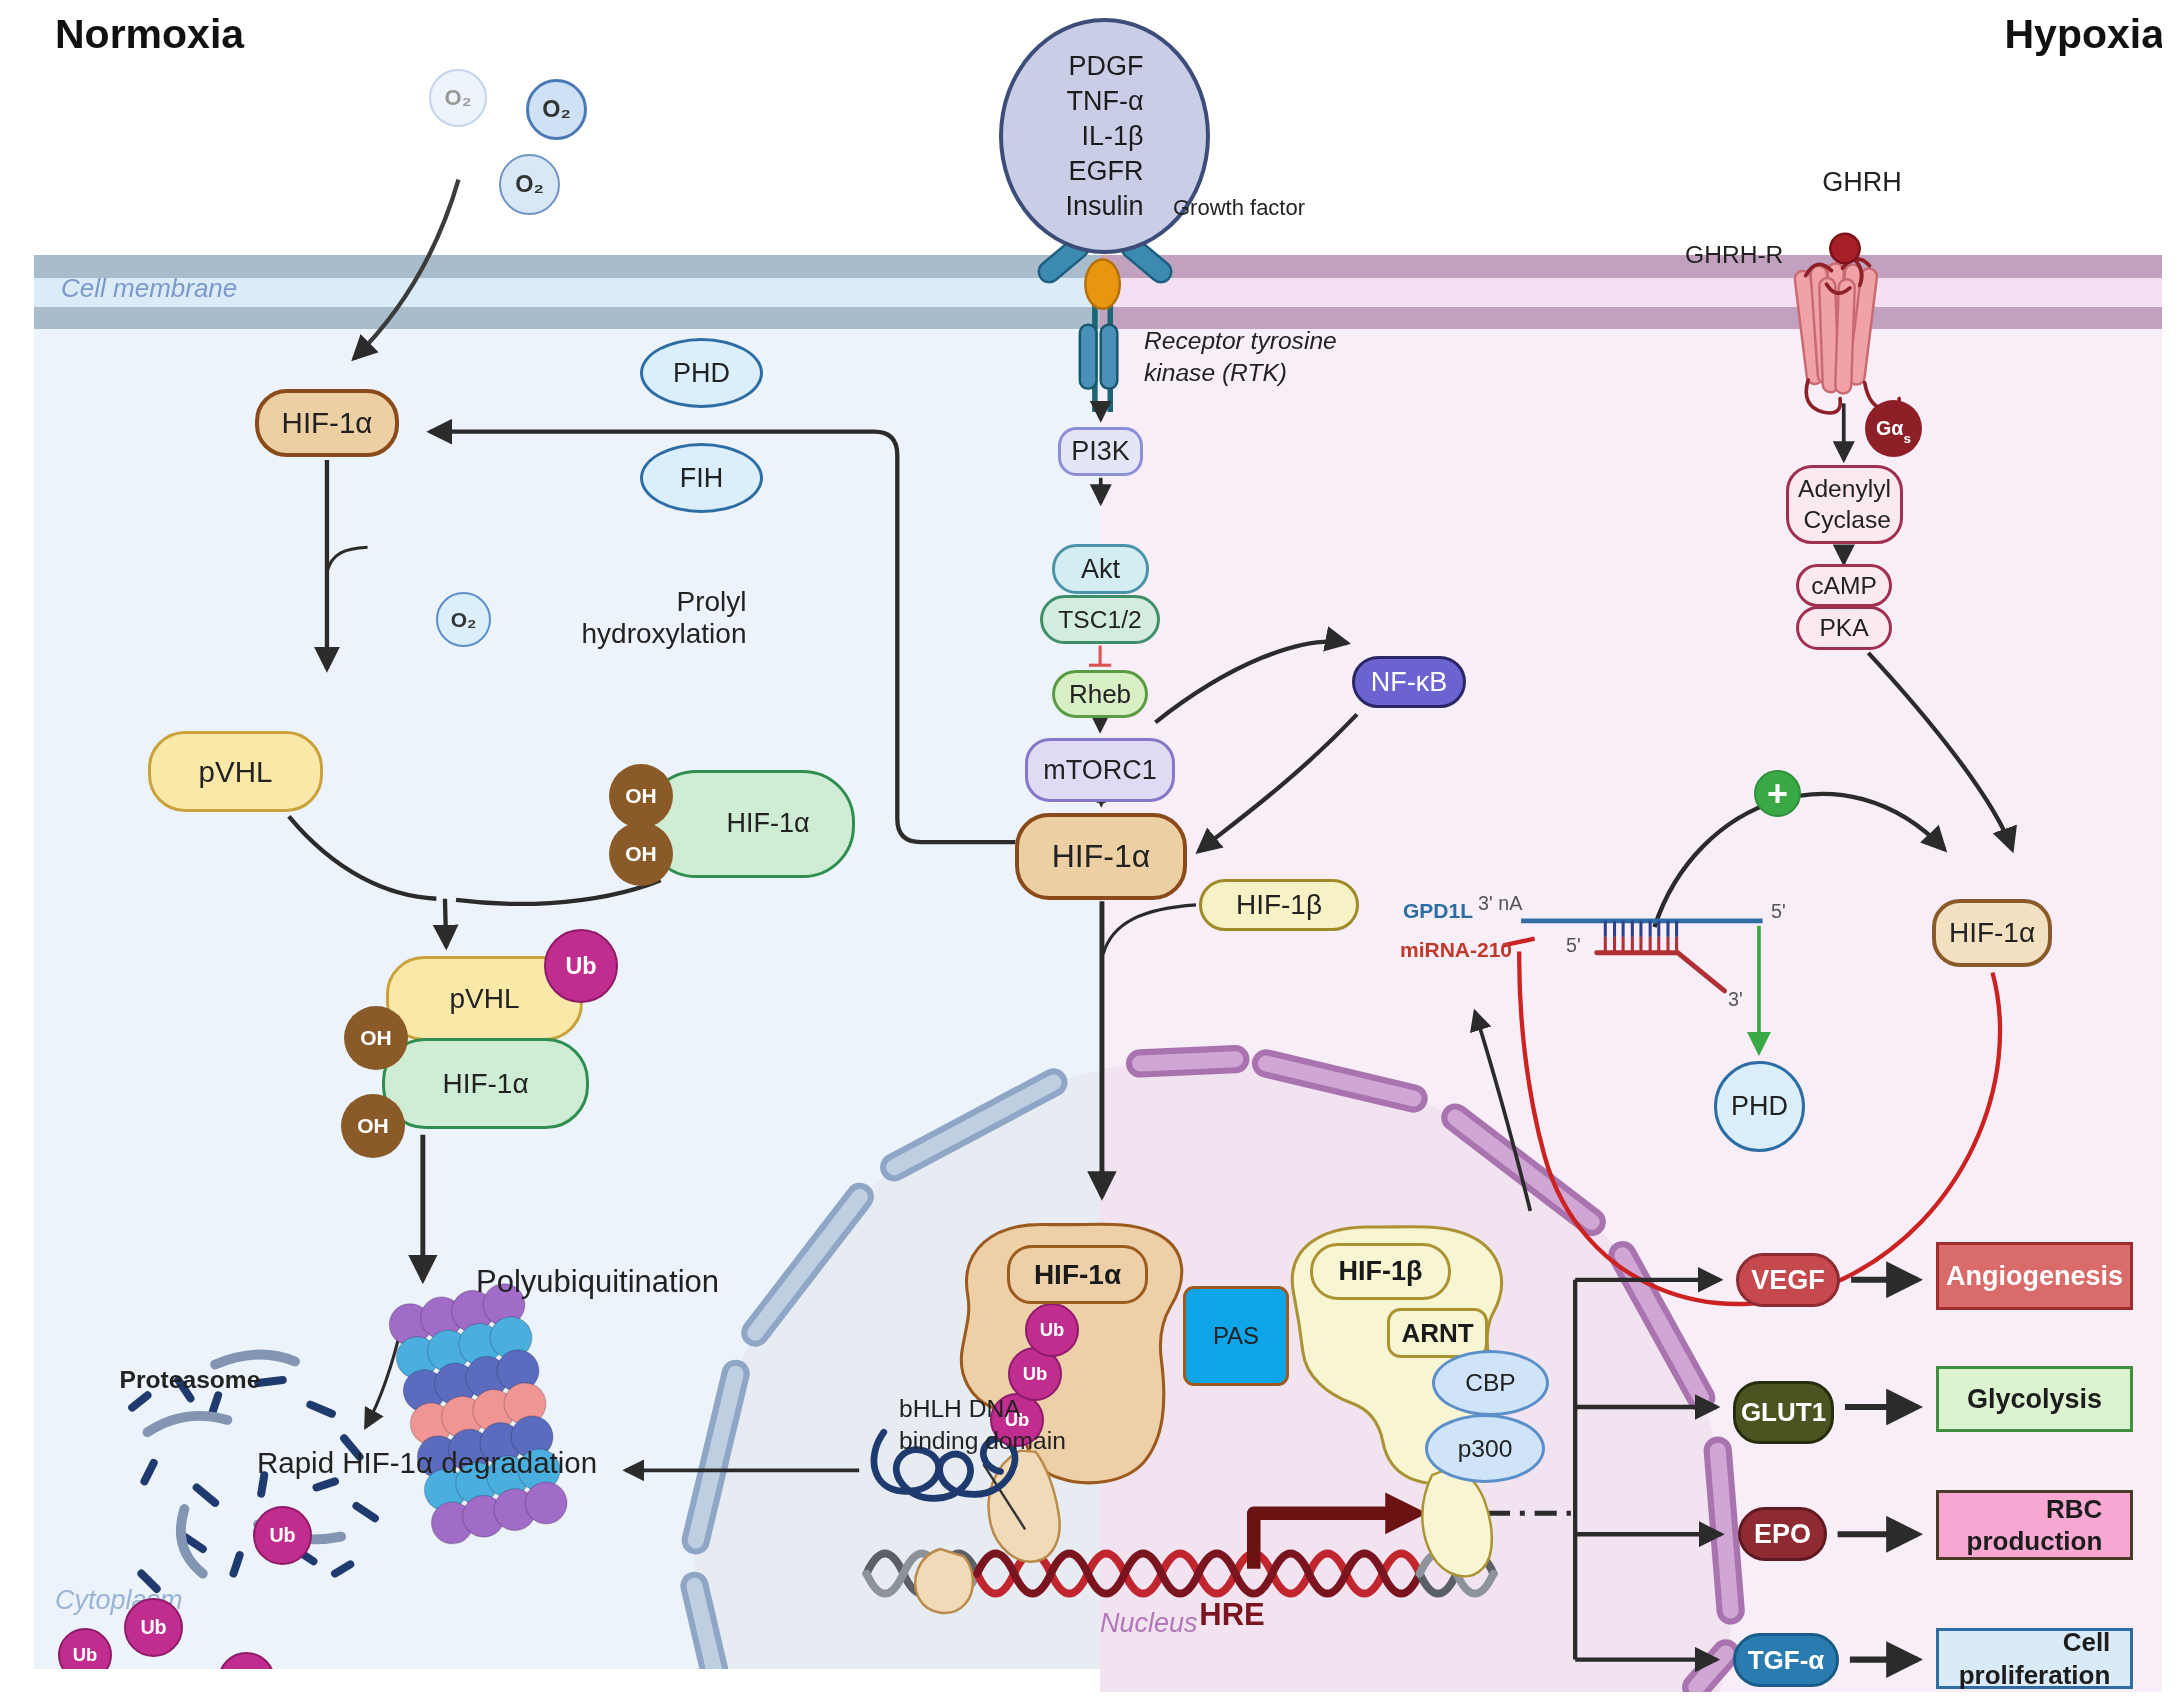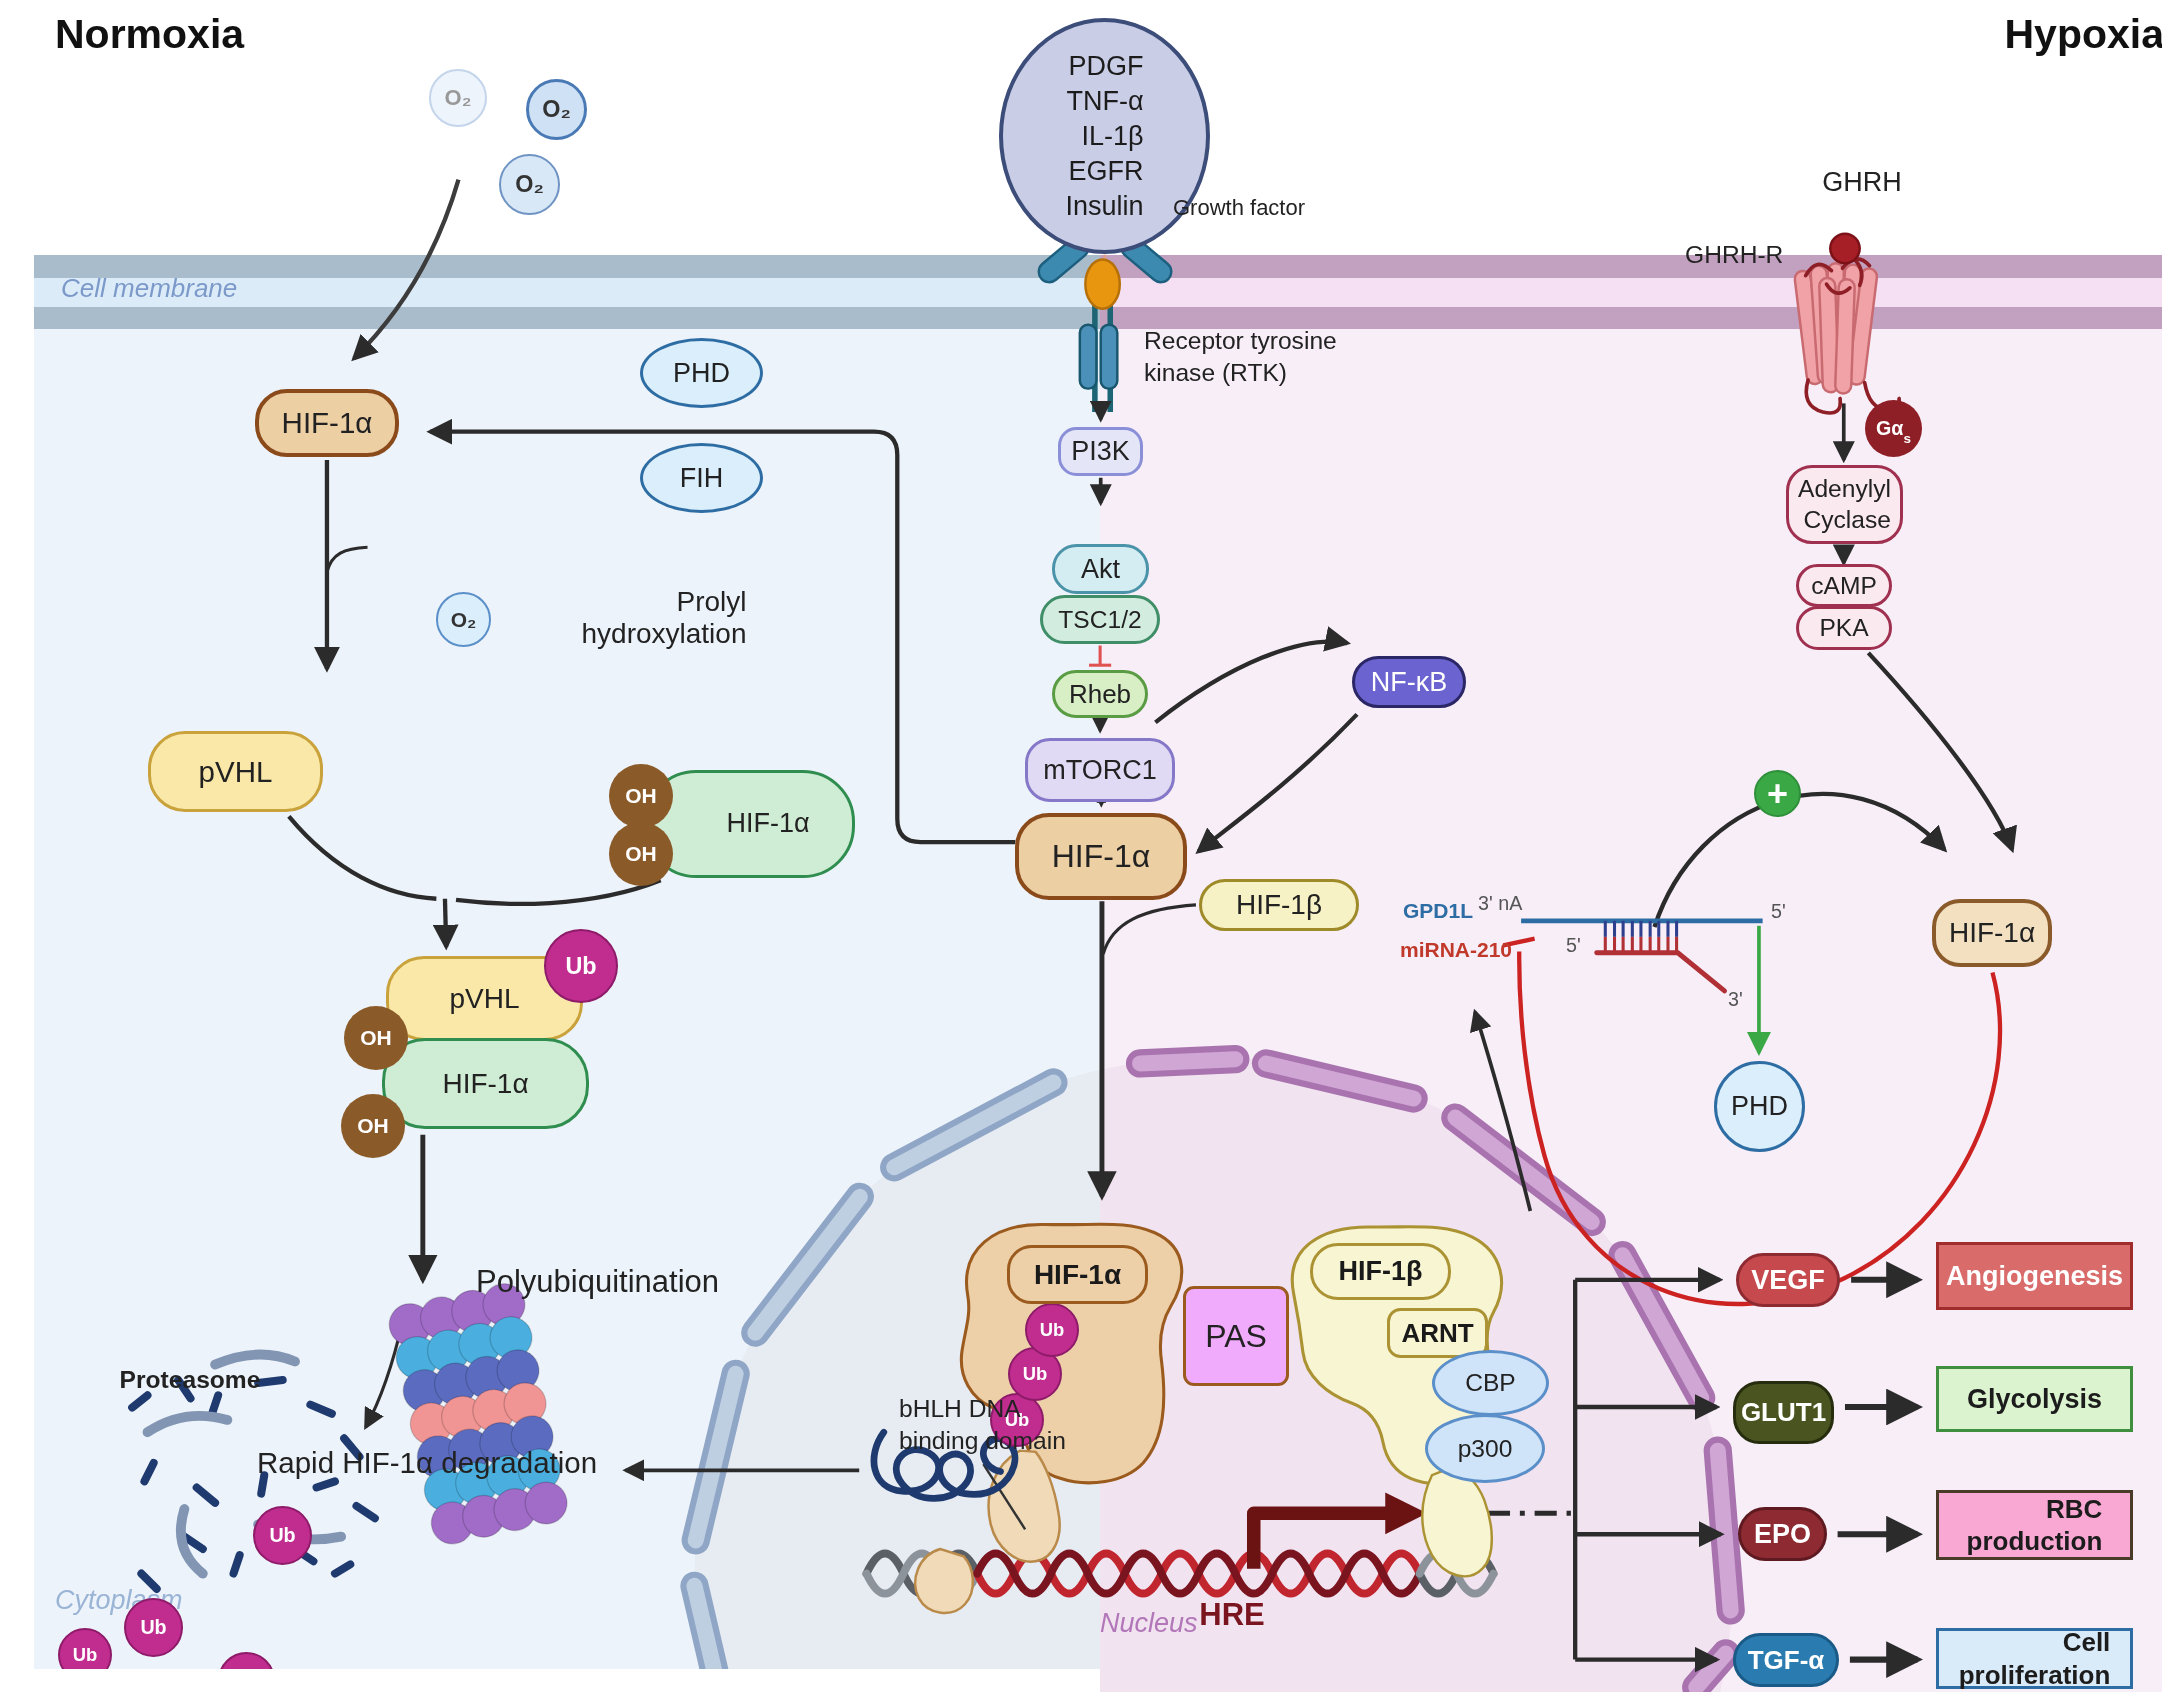--- a/index.html
+++ b/index.html
@@ -336,21 +336,21 @@
   <div class="abs circ flex b" style="left:124px;top:1598px;width:59px;height:59px;background:#c02d8e;border:2.5px solid #8e1b69;color:#fff;font-size:19.7px;">Ub</div>
   <div class="abs circ flex b" style="left:218px;top:1652px;width:57px;height:57px;background:#c02d8e;border:2.5px solid #8e1b69;color:#fff;font-size:19.7px;">Ub</div>
   <div class="abs circ flex b" style="left:58px;top:1628px;width:54px;height:54px;background:#c02d8e;border:2.5px solid #8e1b69;color:#fff;font-size:18.4px;">Ub</div>
 
   <div class="abs circ flex pre nolines" style="left:999px;top:18.4px;width:211px;height:236px;background:#c9cde6;border:4.3px solid #3c4d7a;font-size:27px;line-height:1.3;color:#1c1c1c;">PDGF
 TNF-α
 IL-1β
 EGFR
 Insulin</div>
   <div class="abs" style="left:1173px;top:195px;font-size:22px;color:#222;">Growth factor</div>
-  <div class="abs pre nolines" style="left:1144px;top:325px;font-size:24.6px;line-height:1.3;color:#222;">Receptor tyrosine
+  <div class="abs pre nolines" style="left:1144px;top:325px;font-size:24.6px;line-height:1.3;color:#222;font-style:italic;">Receptor tyrosine
 kinase (RTK)</div>
 
   <div class="abs pill flex" style="left:1058px;top:427px;width:85px;height:49px;background:#e4e6f8;border:3.1px solid #8a8fd8;border-radius:18.4px;font-size:27px;color:#222;">PI3K</div>
   <div class="abs pill flex" style="left:1052px;top:512px;width:97px;height:50px;background:#d4edf2;border:3.1px solid #4a93a8;border-radius:24.6px;font-size:27px;color:#222;margin-top:32px;">Akt</div>
   <div class="abs pill flex" style="left:1040px;top:595px;width:120px;height:49px;background:#d2ecdf;border:3.1px solid #3f8e68;border-radius:24.6px;font-size:24.6px;color:#222;">TSC1/2</div>
   <div class="abs pill flex" style="left:1052px;top:670px;width:96px;height:48px;background:#d8efc6;border:3.1px solid #5a9c44;border-radius:24px;font-size:26px;color:#222;">Rheb</div>
   <div class="abs pill flex" style="left:1025px;top:738px;width:150px;height:64px;background:#e0daf4;border:3.1px solid #8678c8;border-radius:25px;font-size:27px;color:#222;">mTORC1</div>
   <div class="abs pill flex" style="left:1015px;top:813px;width:172px;height:87px;background:#edcfa4;border:4.9px solid #8a4a1a;border-radius:34px;font-size:32px;color:#222;">HIF-1α</div>
   <div class="abs pill flex" style="left:1199px;top:879px;width:160px;height:52px;background:#f7f2c5;border:3.7px solid #9e8a28;border-radius:26px;font-size:28px;color:#222;">HIF-1β</div>
   <div class="abs pill flex" style="left:1352px;top:656px;width:114px;height:52px;background:#6a63d0;border:3.1px solid #2b2766;border-radius:26px;font-size:27px;color:#fff;">NF-κB</div>
@@ -370,21 +370,21 @@
 
   <div class="abs b" style="left:1403px;top:899px;font-size:21px;color:#2e6da4;">GPD1L</div>
   <div class="abs" style="left:1478px;top:892px;font-size:19.7px;color:#555;">3' nA</div>
   <div class="abs b" style="left:1400px;top:938px;font-size:21px;color:#c0392b;">miRNA-210</div>
   <div class="abs" style="left:1771px;top:900px;font-size:19.7px;color:#555;">5'</div>
   <div class="abs" style="left:1566px;top:934px;font-size:19.7px;color:#555;">5'</div>
   <div class="abs" style="left:1728px;top:988px;font-size:19.7px;color:#555;">3'</div>
   <div class="abs circ flex" style="left:1714px;top:1061px;width:91px;height:91px;background:#daeefb;border:3.7px solid #2e6da4;font-size:27px;color:#222;">PHD</div>
 
   <div class="abs pill flex b" style="left:1007px;top:1245px;width:141px;height:59px;background:#edd0a8;border:3.1px solid #9c5b1e;border-radius:24.6px;font-size:28px;color:#1a1a1a;">HIF-1α</div>
-  <div class="abs pill flex" style="left:1183px;top:1286px;width:106px;height:100px;background:#f0abfc;border:3.1px solid #9c5b1e;border-radius:11px;font-size:32px;color:#222;">PAS</div>
+  <div class="abs pill flex" style="left:1183px;top:1286px;width:106px;height:100px;background:#0ea5e9;border:3.1px solid #9c5b1e;border-radius:11px;font-size:24px;color:#222;">PAS</div>
   <div class="abs pill flex b" style="left:1310px;top:1243px;width:141px;height:57px;background:#f8f5d2;border:3.1px solid #ab9334;border-radius:28px;font-size:27px;color:#1a1a1a;">HIF-1β</div>
   <div class="abs pill flex b" style="left:1387px;top:1308px;width:101px;height:50px;background:#f8f5d2;border:3.1px solid #ab9334;border-radius:13.5px;font-size:26px;color:#1a1a1a;">ARNT</div>
   <div class="abs circ flex" style="left:1432px;top:1350px;width:117px;height:66px;background:#cfe4f8;border:3.1px solid #5b8fc9;font-size:24.6px;color:#222;">CBP</div>
   <div class="abs circ flex" style="left:1425px;top:1414px;width:120px;height:69px;background:#cfe4f8;border:3.1px solid #5b8fc9;font-size:24.6px;color:#222;">p300</div>
   <div class="abs pre nolines" style="left:899px;top:1393px;font-size:24.6px;line-height:1.3;color:#222;">bHLH DNA
 binding domain</div>
   <div class="abs b flex" style="left:1186px;top:1596px;width:92px;height:37px;font-size:31px;color:#7a1520;">HRE</div>
 
 
   <div class="abs pill flex b" style="left:1736px;top:1253px;width:104px;height:54px;background:#c6494e;border:3.7px solid #8e2a32;border-radius:27px;font-size:27px;color:#fff;">VEGF</div>

